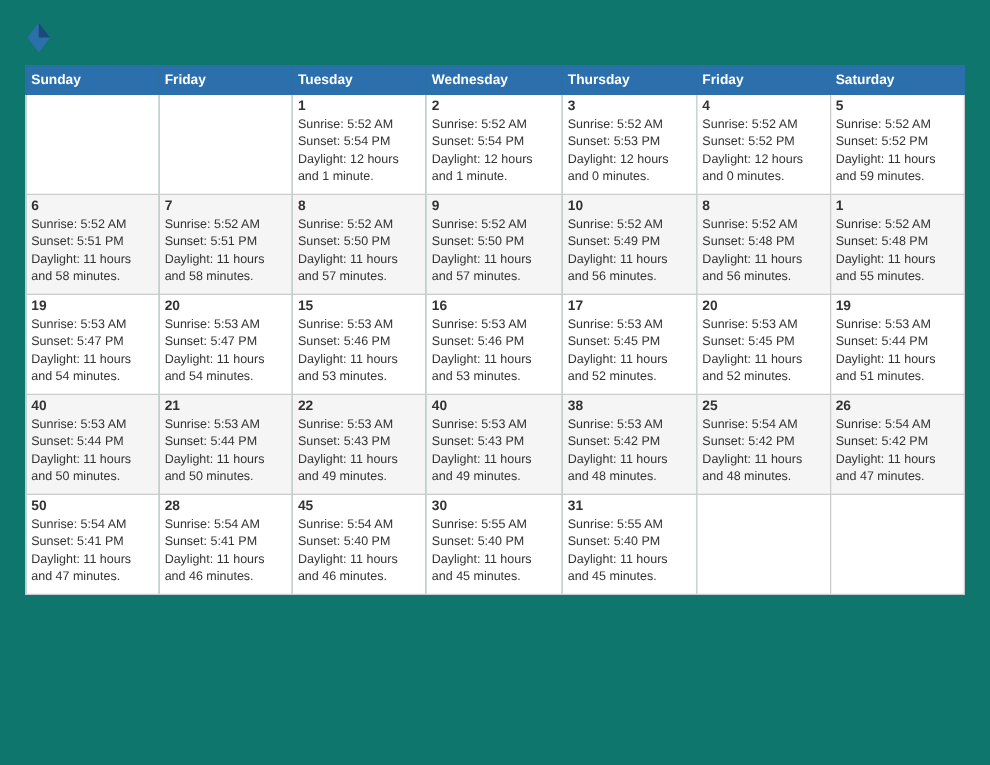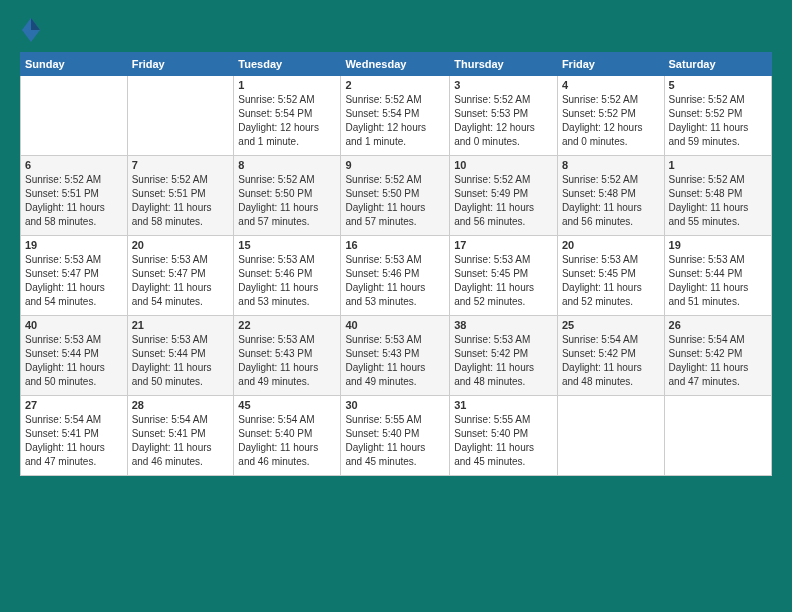--- a/index.html
+++ b/index.html
@@ -243,21 +243,21 @@
             <span class="day-number">25</span>
             <div class="day-info">Sunrise: 5:54 AM<br>Sunset: 5:42 PM<br>Daylight: 11 hours<br>and 48 minutes.</div>
           </td>
           <td>
             <span class="day-number">26</span>
             <div class="day-info">Sunrise: 5:54 AM<br>Sunset: 5:42 PM<br>Daylight: 11 hours<br>and 47 minutes.</div>
           </td>
         </tr>
         <tr>
           <td>
-            <span class="day-number">27</span>
+            <span class="day-number">50</span>
             <div class="day-info">Sunrise: 5:54 AM<br>Sunset: 5:41 PM<br>Daylight: 11 hours<br>and 47 minutes.</div>
           </td>
           <td>
             <span class="day-number">28</span>
             <div class="day-info">Sunrise: 5:54 AM<br>Sunset: 5:41 PM<br>Daylight: 11 hours<br>and 46 minutes.</div>
           </td>
           <td>
             <span class="day-number">45</span>
             <div class="day-info">Sunrise: 5:54 AM<br>Sunset: 5:40 PM<br>Daylight: 11 hours<br>and 46 minutes.</div>
           </td>

